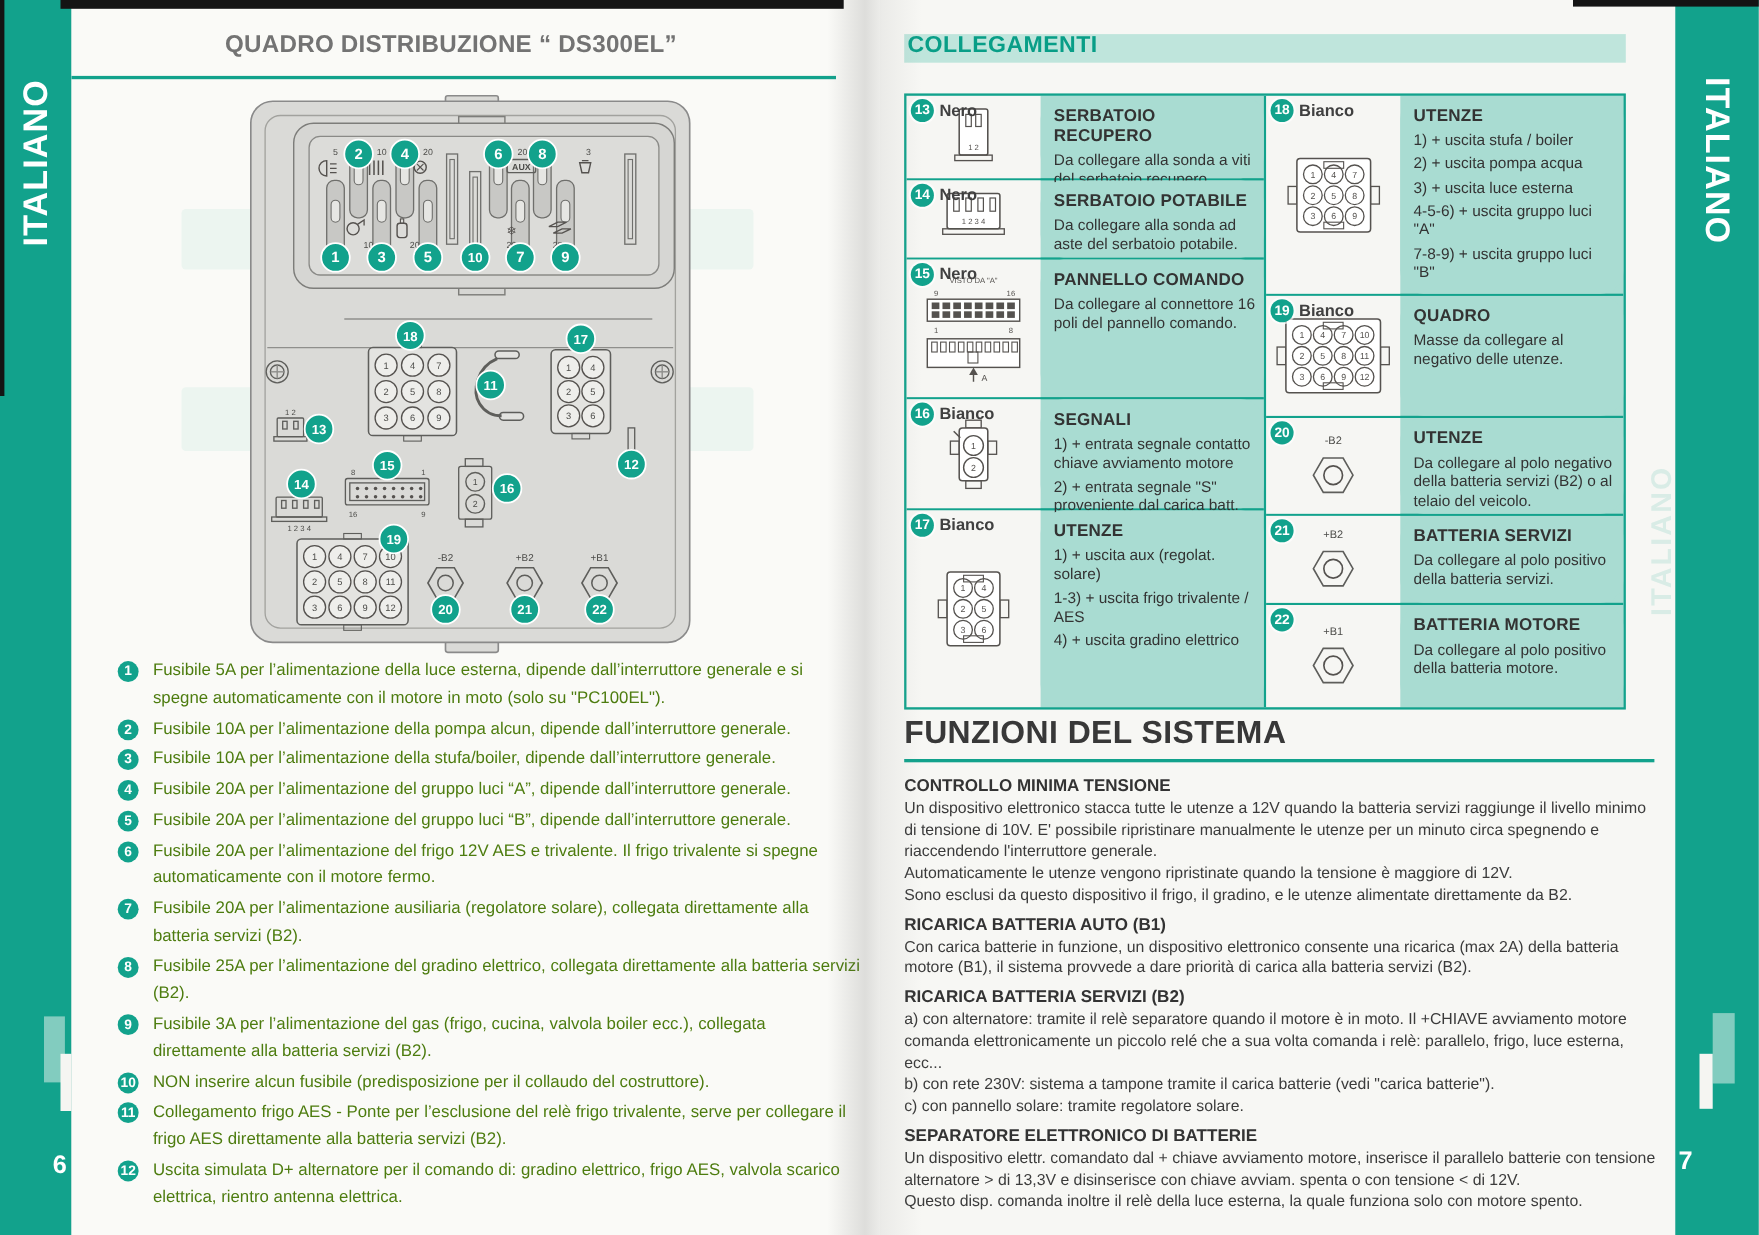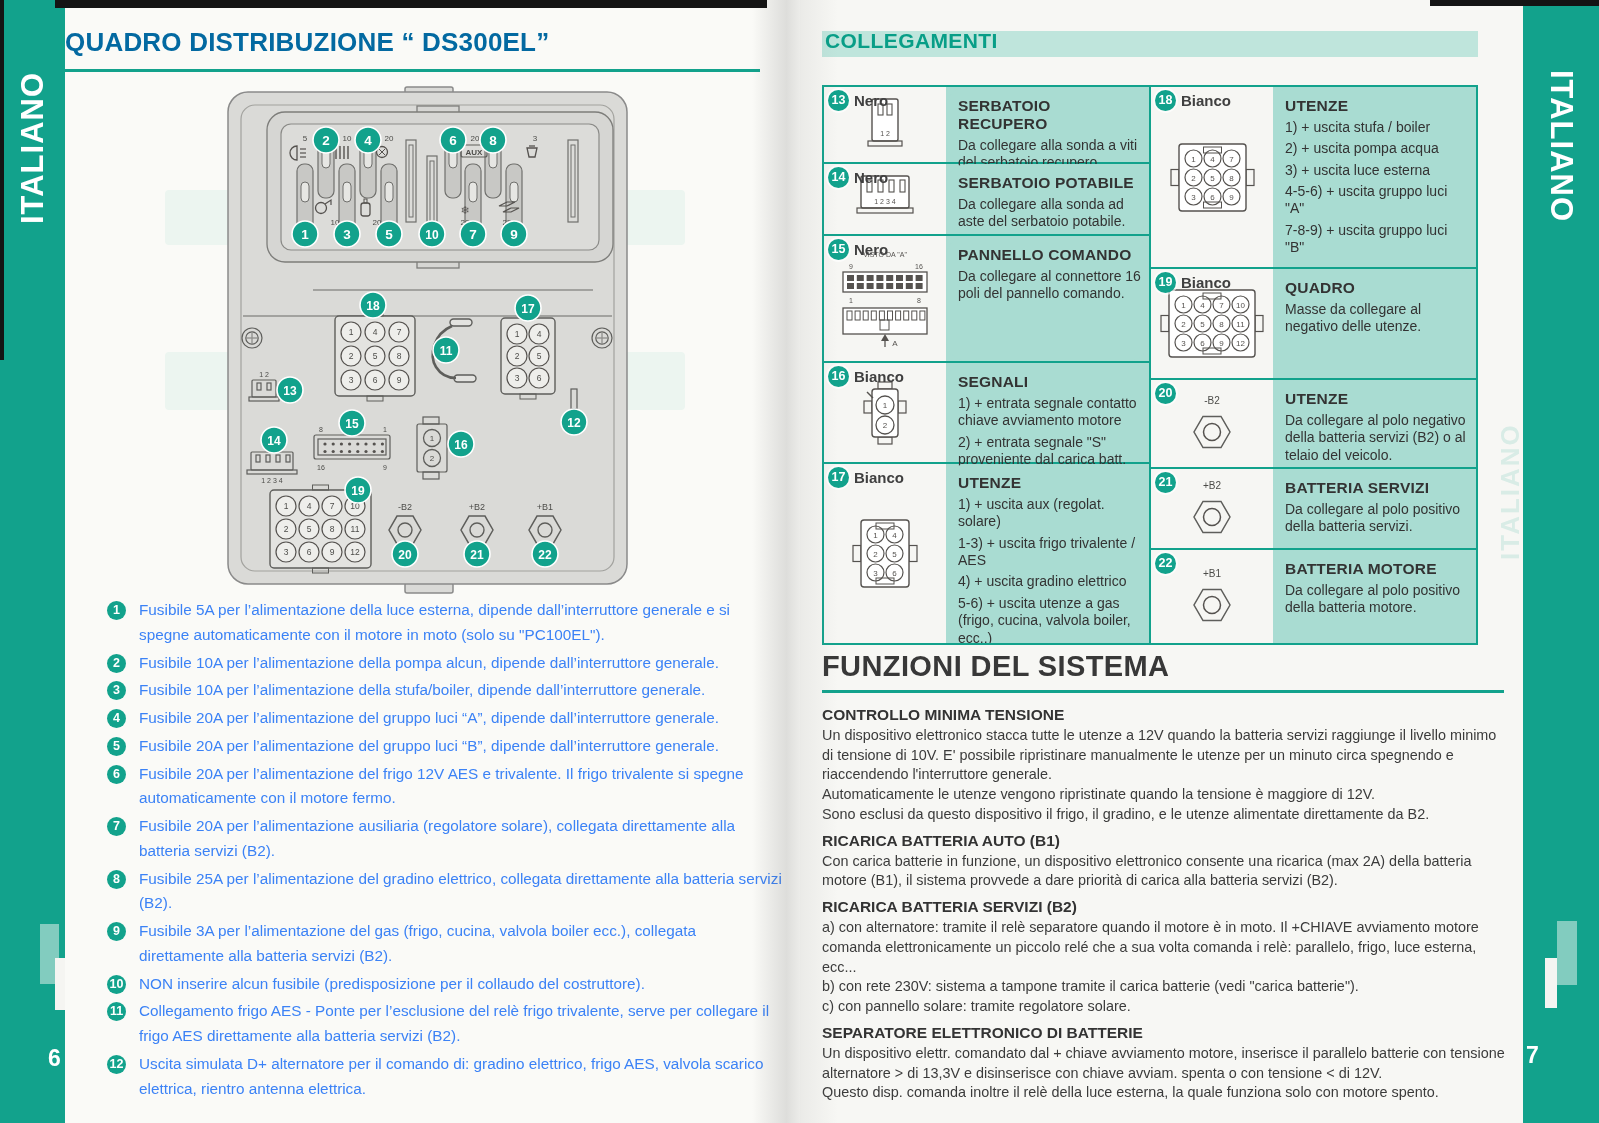--- a/index.html
+++ b/index.html
@@ -22,37 +22,37 @@
   .page.left{left:65px;width:735px;background:#fafaf7;}
   .page.right{left:800px;width:723px;background:#f7f7f4;}
   .gutter{position:absolute;left:752px;top:0;width:86px;height:1123px;pointer-events:none;
           background:linear-gradient(90deg,rgba(0,0,0,0) 0%,rgba(80,80,80,.17) 40%,
           rgba(130,130,130,.10) 58%,rgba(0,0,0,0) 100%);}
   .scan{position:absolute;background:#141414;}
   .ghost{position:absolute;background:rgba(18,162,140,.06);border-radius:4px;}
   .ghost-txt{position:absolute;color:rgba(18,162,140,.13);font-weight:800;font-size:26px;
              letter-spacing:2px;white-space:nowrap;transform:rotate(-90deg);transform-origin:left top;}
   
-  .page-title{position:absolute;top:27px;left:0;right:45px;text-align:left;font-size:26px;
-              font-weight:800;color:#0369a1;letter-spacing:.2px;}
+  .page-title{position:absolute;top:27px;left:0;right:45px;text-align:center;font-size:22px;
+              font-weight:800;color:#737373;letter-spacing:.2px;}
   .title-rule{position:absolute;top:69px;left:0;right:40px;height:3px;background:#12a28c;}
   .diagram-wrap{position:absolute;left:160px;top:86px;width:405px;height:510px;}
   .panel-fill{fill:#dadad7;stroke:#8a8a8a;stroke-width:1.5;}
   .panel-inner{fill:none;stroke:#a2a29e;stroke-width:1.2;}
   .fusearea{fill:#d6d6d3;stroke:#7d7d7a;stroke-width:1.3;}
   .fusearea2{fill:#dcdcd9;stroke:#8a8a87;stroke-width:1.2;}
   .dline{stroke:#8f8f8c;stroke-width:1.3;}
   .conn-shape{fill:#e3e3e0;stroke:#5e5e5b;stroke-width:1.4;}
   .conn-thin{fill:none;stroke:#5e5e5b;stroke-width:1.2;}
   .dtext{fill:#4c4c49;font-family:"Liberation Sans",sans-serif;}
   .fuse-list{position:absolute;left:42px;top:598px;width:675px;}
   .fuse-item{display:flex;gap:13px;margin-bottom:3px;}
   .fuse-badge{flex:none;width:19px;height:19px;border-radius:50%;background:#12a28c;color:#fff;
               font-weight:800;font-size:12.5px;line-height:19px;text-align:center;margin-top:3px;}
-  .fuse-text{font-size:15.3px;line-height:1.62;color:#3b82f6;width:645px;}
+  .fuse-text{font-size:15.3px;line-height:1.62;color:#4d7c0f;width:645px;}
   
   .coll-band{position:absolute;left:22px;top:31px;width:656px;height:26px;background:#bfe5dc;}
   .coll-title{position:absolute;left:25px;top:29px;font-size:21px;font-weight:800;color:#089e87;
               letter-spacing:.4px;}
   .conn-table{position:absolute;left:22px;top:85px;width:656px;height:560px;display:flex;
               border:2px solid #12a28c;background:#a9dcd2;overflow:hidden;}
   .conn-col{flex:1;display:flex;flex-direction:column;overflow:hidden;}
   .conn-col.colR{border-left:2px solid #12a28c;}
   .conn-row{position:relative;display:flex;border-bottom:2px solid #12a28c;flex:none;}
   .conn-row:last-child{border-bottom:none;}
@@ -620,21 +620,20 @@
                 <text x="31.5" y="65.5" font-size="8" text-anchor="middle" fill="#55524f" font-family="Liberation Sans, sans-serif" font-weight="normal">3</text>
                 <circle cx="50.5" cy="62.5" r="8.5" fill="none" stroke="#55524f" stroke-width="1.2"></circle>
                 <text x="50.5" y="65.5" font-size="8" text-anchor="middle" fill="#55524f" font-family="Liberation Sans, sans-serif" font-weight="normal">6</text>
               </svg>
             </div>
             <div class="desc-cell">
               <div class="conn-title">UTENZE</div>
               <div class="conn-line">1) + uscita aux (regolat. solare)</div>
               <div class="conn-line">1-3)  + uscita frigo trivalente / AES</div>
               <div class="conn-line">4) + uscita gradino elettrico</div>
-              <div class="conn-line">5-6) + uscita utenze a gas (frigo, cucina, valvola boiler, ecc..)</div>
             </div>
           </div>
         </div>
       <div class="conn-col colR" id="conn-col-right">
           <div class="conn-row" style="height: 182px;">
             <div class="row-head">
               <span class="row-badge">18</span>
               <span class="row-color">Bianco</span>
             </div>
             <div class="icon-cell">

